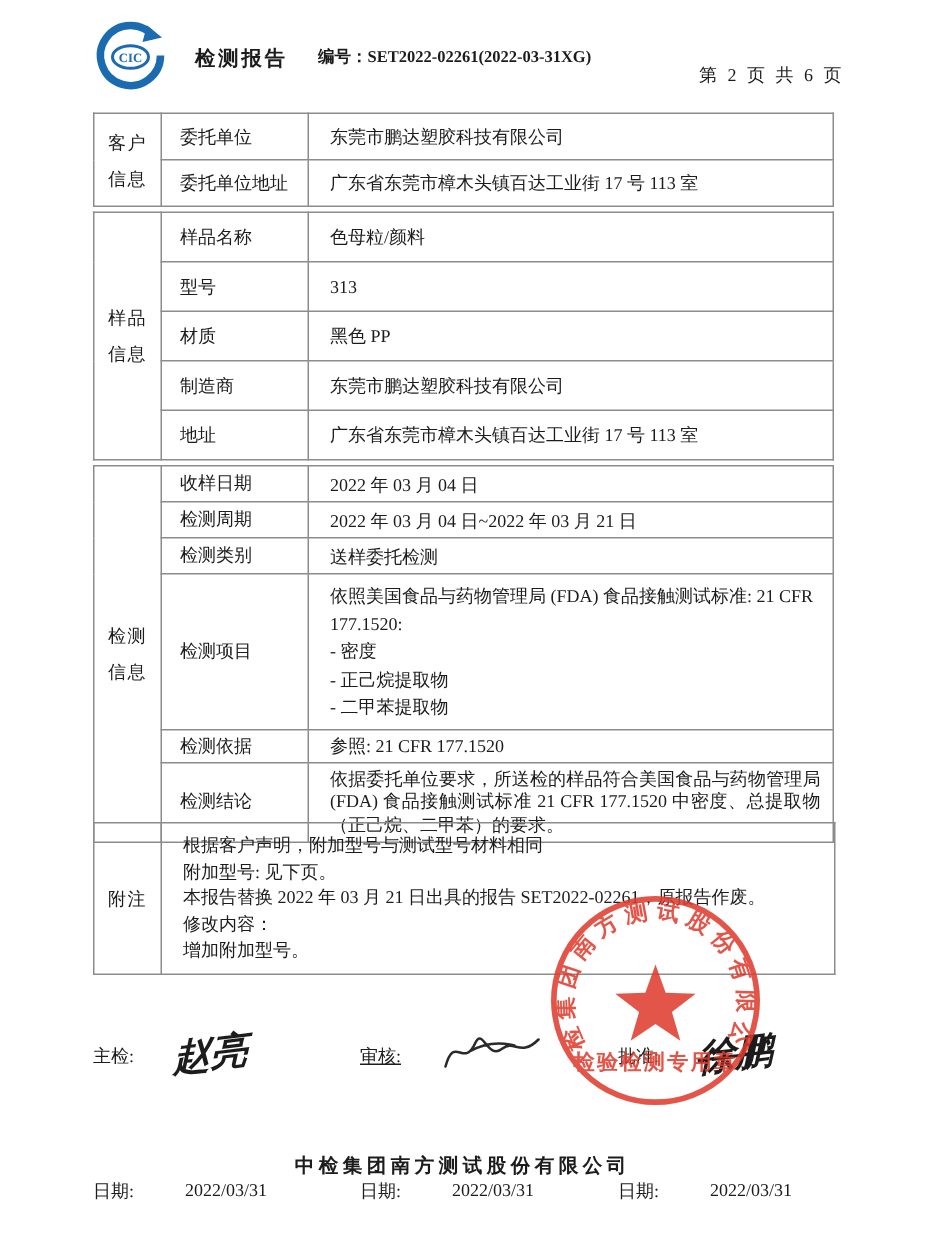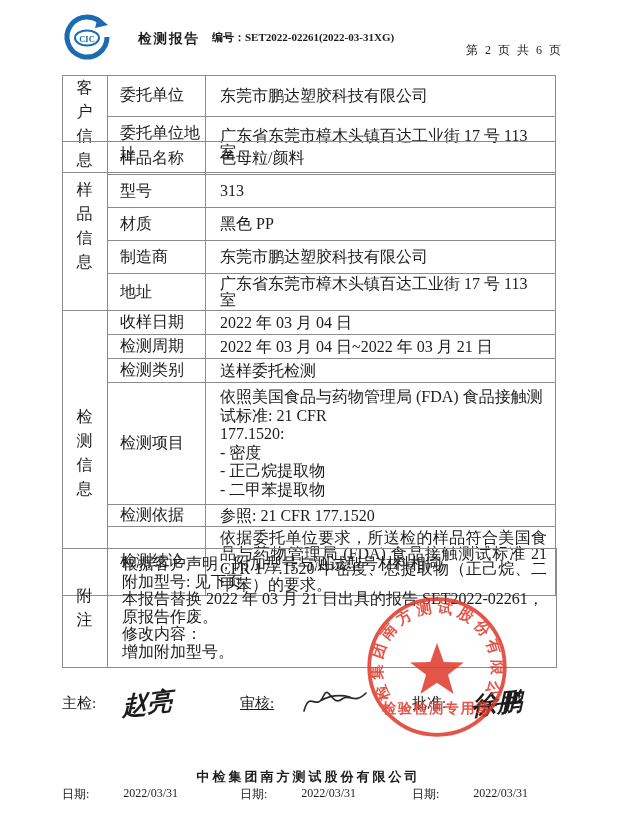--- a/index.html
+++ b/index.html
@@ -2,42 +2,42 @@
 <html><head>
 <meta charset="utf-8">
 <style>
   html,body{margin:0;padding:0;}
   body{
     width:617px;height:840px;position:relative;background:#ffffff;
     font-family:"Liberation Serif","DejaVu Serif",serif;color:#1c1c1c;
     overflow:hidden;
   }
   
-  .hdr-title{position:absolute;left:138px;top:30px;font-size:13.5px;font-weight:bold;letter-spacing:2px;}
+  .hdr-title{position:absolute;left:130px;top:30px;font-size:13.5px;font-weight:bold;letter-spacing:2px;}
   .hdr-no{position:absolute;left:212px;top:30px;font-size:11px;font-weight:bold;}
   .hdr-page{position:absolute;left:466px;top:42px;font-size:12px;font-weight:normal;letter-spacing:2px;}
   .logo{position:absolute;left:62px;top:12px;width:50px;height:50px;}
   
   table.sect{position:absolute;left:62px;width:494px;border-collapse:collapse;table-layout:fixed;}
-  table.sect td{border:1px solid #8c8c8c;font-size:16px;vertical-align:middle;overflow:hidden;}
+  table.sect td{border:1px solid #8c8c8c;font-size:12px;vertical-align:middle;overflow:hidden;}
   col.c-sec{width:45px;}
   col.c-label{width:98px;}
   td.sec{text-align:center;white-space:pre-line;line-height:24px;letter-spacing:1px;padding:0 6px;}
   td.lbl{padding:0 4px 0 12px;}
   td.val{padding:2px 8px 2px 14px;line-height:16px;}
   td.val.pre{white-space:pre-line;}
   tr.h31{height:31px;} tr.h33{height:33px;} tr.h24{height:24px;} tr.h22{height:22px;}
   td.val.items{line-height:18.5px;padding-top:5px;padding-bottom:5px;}
   td.val.concl{line-height:15.5px;text-align:justify;padding-top:3px;padding-bottom:3px;}
   td.notes{padding:6px 8px 6px 14px;line-height:17.6px;white-space:pre-line;vertical-align:top;}
   
   .sig-area{position:absolute;left:62px;top:683px;width:494px;display:flex;}
   .sig-col{display:flex;align-items:flex-end;}
   .sig-col.c1{width:178px;} .sig-col.c2{width:172px;text-decoration:underline;} .sig-col.c3{width:144px;}
-  .sig-role{font-size:15px;padding-bottom:6px;white-space:nowrap;}
+  .sig-role{font-size:12px;padding-bottom:6px;white-space:nowrap;}
   .sig-name{font-size:25px;font-weight:bold;font-style:italic;transform:rotate(-7deg) skewX(-6deg);
             margin-left:26px;line-height:30px;white-space:nowrap;}
   .date-row{position:absolute;left:62px;top:786px;width:494px;display:flex;font-size:12px;}
   .date-col{display:flex;}
   .date-col.c1{width:178px;} .date-col.c2{width:172px;} .date-col.c3{width:144px;}
   .date-val{margin-left:34px;}
   
   .stamp{position:absolute;left:364px;top:594px;width:146px;height:146px;opacity:0.86;pointer-events:none;}
   
   .footer{position:absolute;left:0;top:768px;width:617px;text-align:center;}

